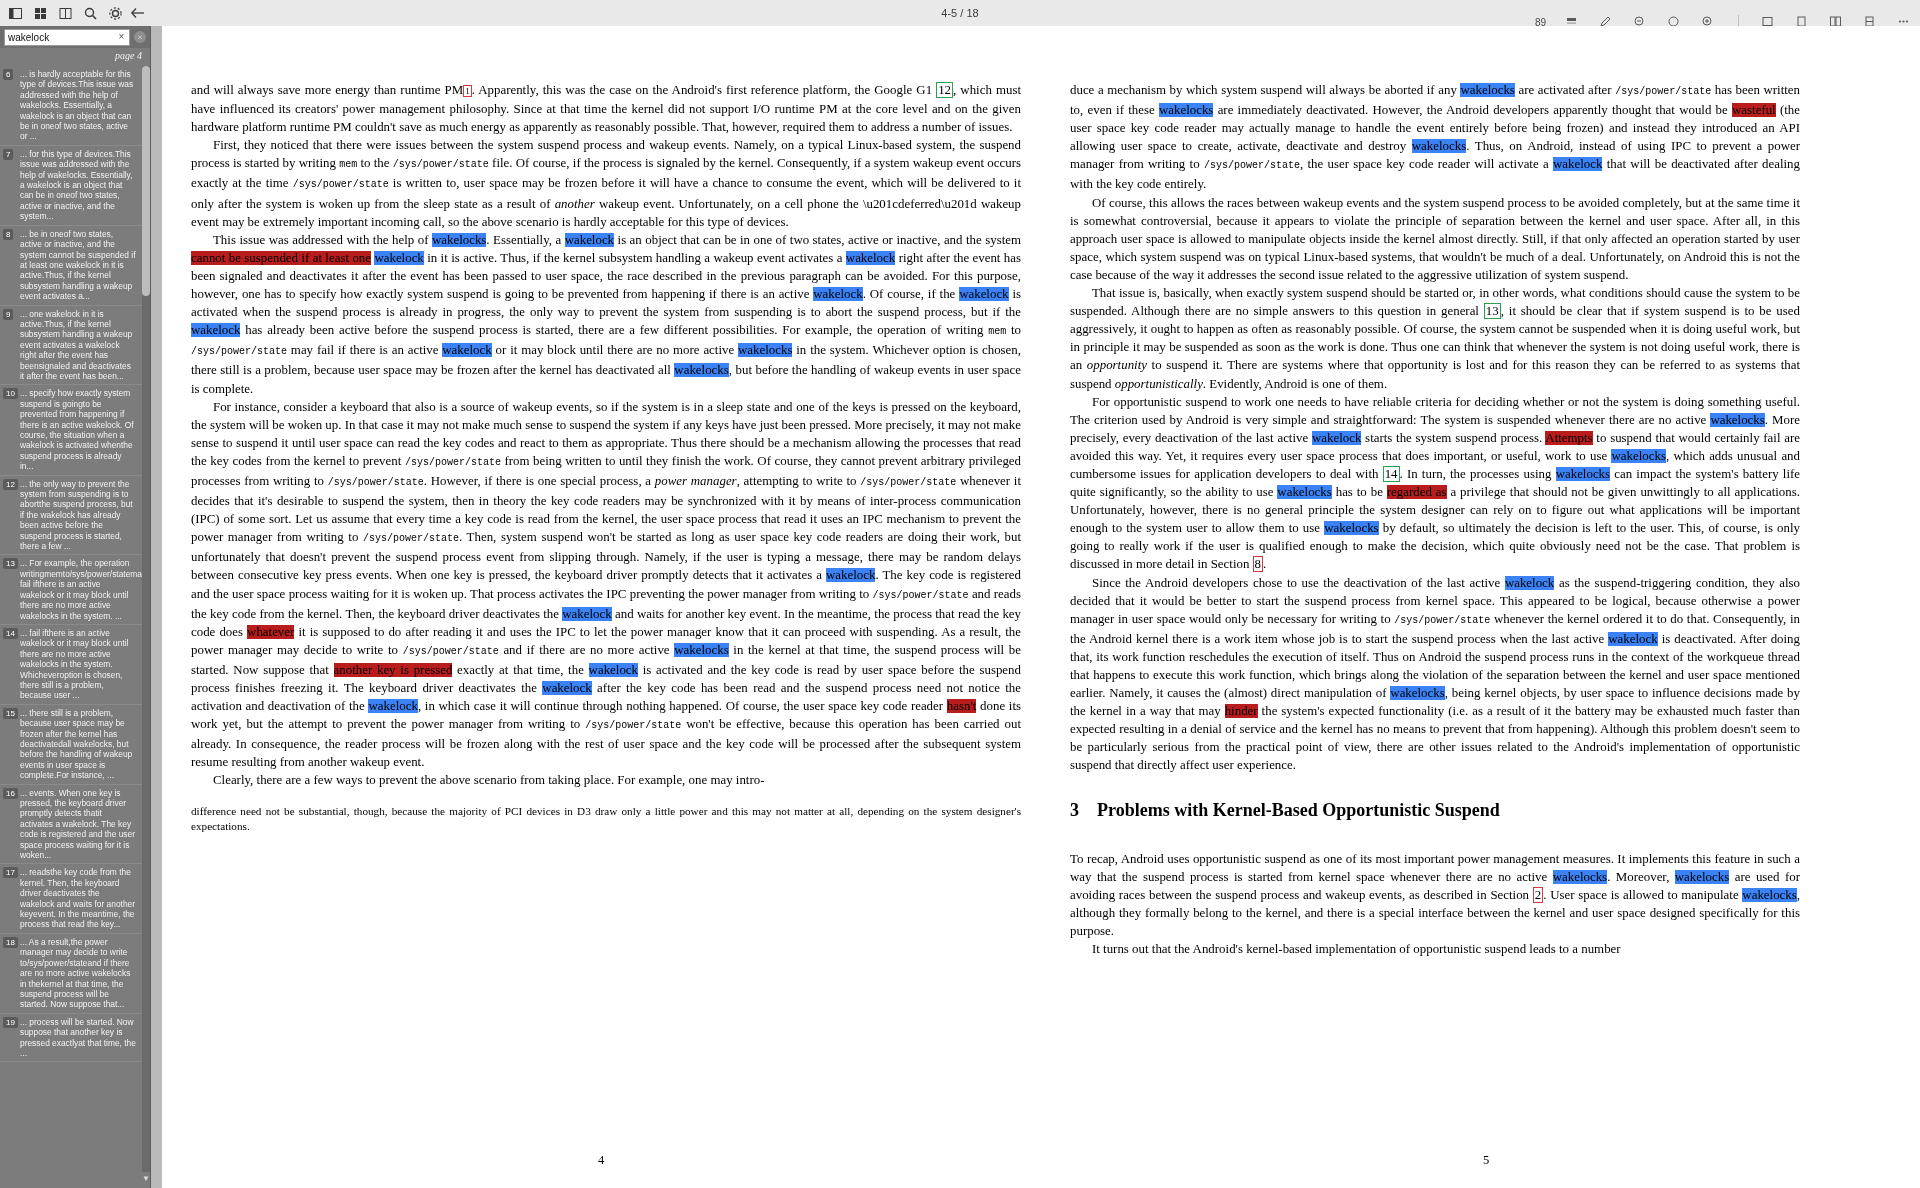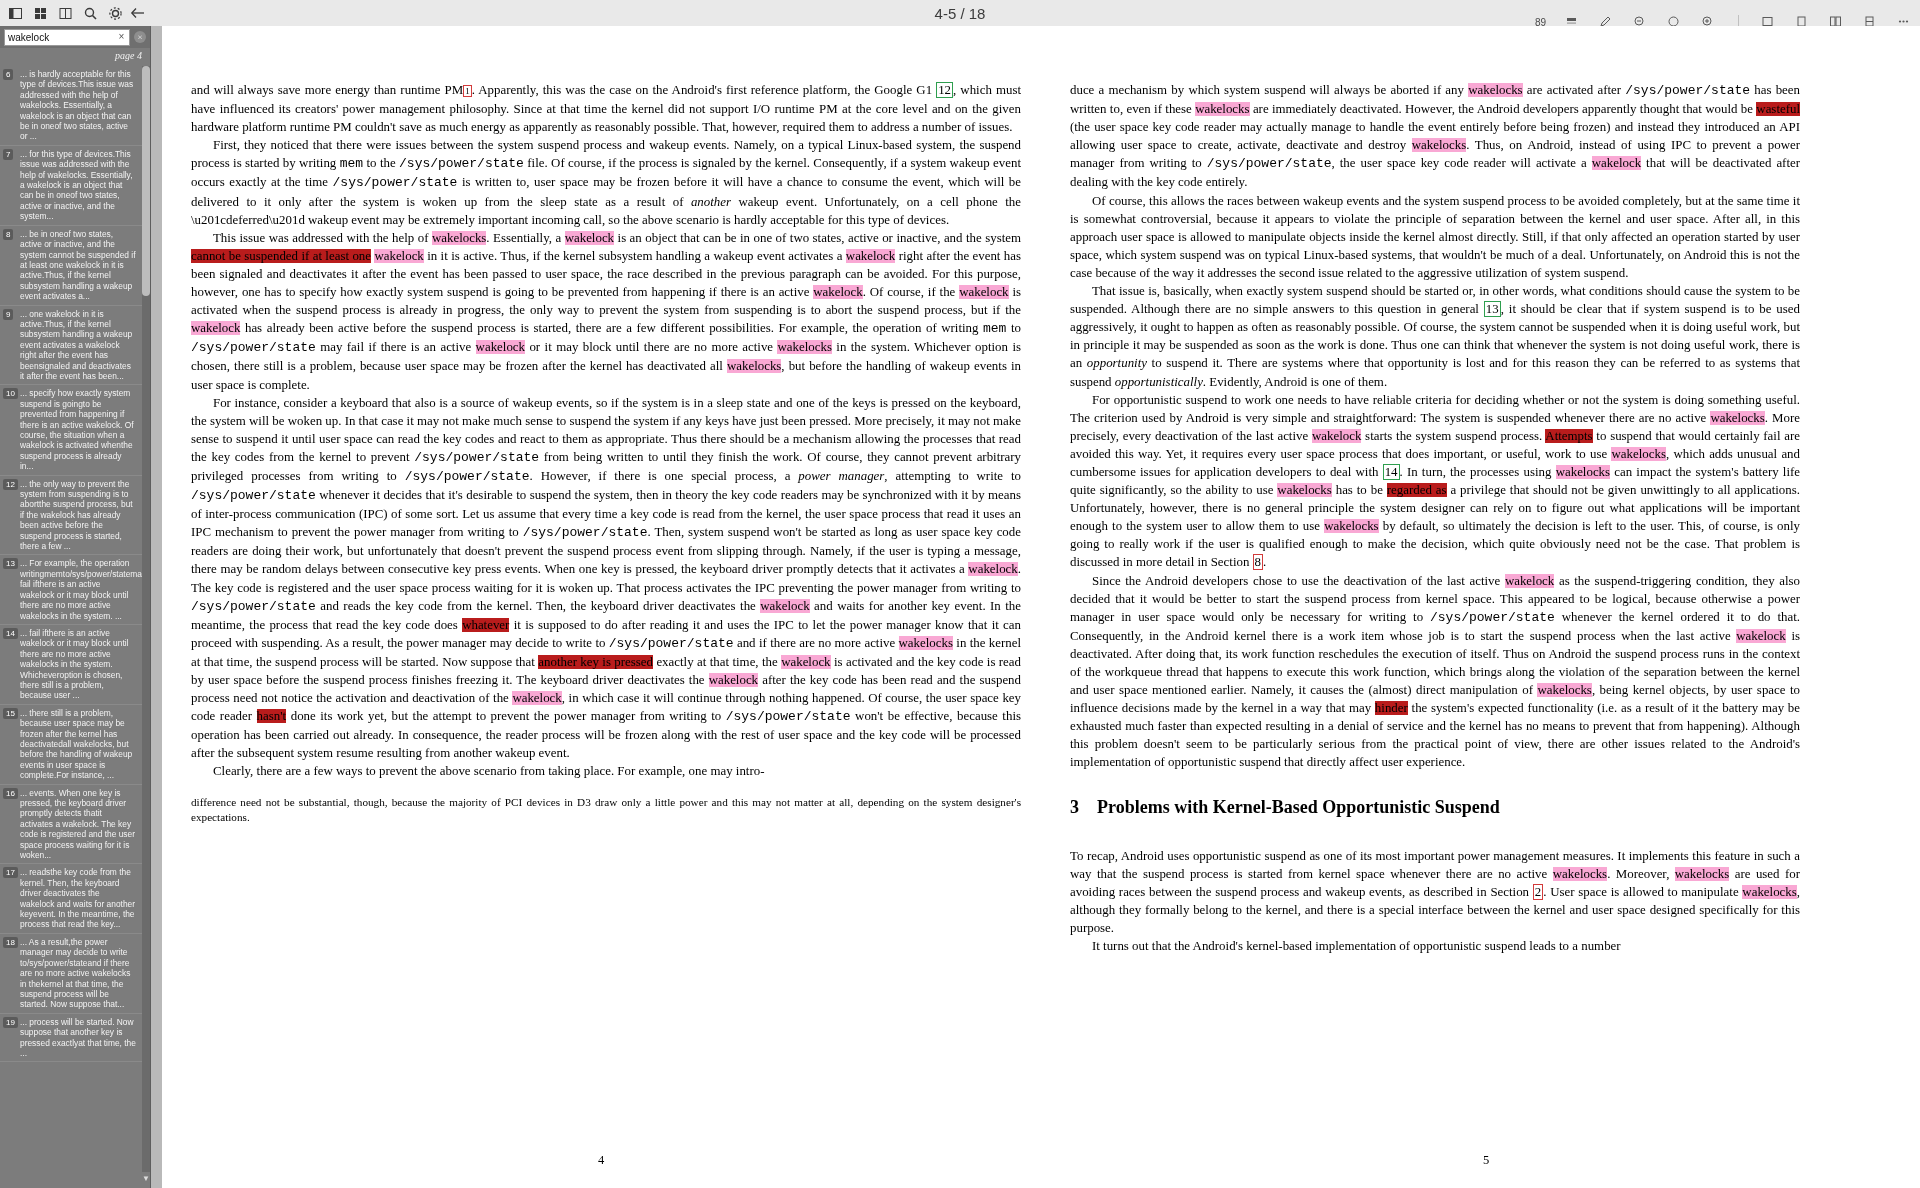--- a/index.html
+++ b/index.html
@@ -3,21 +3,21 @@
 <meta charset="utf-8">
 <style>
   html,body{margin:0;padding:0;background:#ffffff;}
   body{width:1920px;height:1188px;font-family:"Liberation Serif",serif;overflow:hidden;}
 
   
   .toolbar{position:absolute;left:0;top:0;width:1920px;height:26px;background:#e9e9e9;border-bottom:1px solid #bfbfbf;display:flex;align-items:center;}
   .tb-left{display:flex;align-items:center;gap:10px;padding-left:8px;}
   .tb-ico{width:15px;height:15px;display:inline-block;position:relative;color:#3a3a3a;}
   .tb-ico svg{display:block;}
-  .tb-center{position:absolute;left:0;right:0;text-align:center;font-family:"Liberation Sans",sans-serif;font-size:15px;color:#3c3c3c;}
+  .tb-center{position:absolute;left:0;right:0;text-align:center;font-family:"Liberation Sans",sans-serif;font-size:11px;color:#3c3c3c;}
   .tb-right{position:absolute;right:8px;top:0;height:44px;display:flex;align-items:center;gap:19px;font-family:"Liberation Sans",sans-serif;font-size:10px;color:#4a4a4a;}
   .sep{width:1px;height:14px;background:#c0c0c0;display:inline-block;margin:0 3px;}
 
   
   .sidebar{position:absolute;left:0;top:26px;width:150px;height:1162px;background:#7c7c7c;border-right:1px solid #5d5d5d;}
   .search-row{height:22px;background:#6f6f6f;display:flex;align-items:center;padding:0 4px;gap:4px;}
   .search-box{flex:1;height:15px;background:#ffffff;border:1px solid #9a9a9a;display:flex;align-items:center;padding:0 3px;font-family:"Liberation Sans",sans-serif;font-size:10px;color:#111;}
   .search-box input{border:0;outline:0;width:100%;font-family:"Liberation Sans",sans-serif;font-size:10px;color:#111;background:transparent;padding:0;}
   .sb-x{width:10px;height:10px;color:#555;font-size:10px;line-height:10px;text-align:center;cursor:pointer;}
   .clear-ico{width:12px;height:12px;border-radius:50%;background:#8e8e8e;color:#e8e8e8;font-size:9px;line-height:12px;text-align:center;}
@@ -33,22 +33,22 @@
   .pages{position:absolute;left:151px;top:26px;right:0;bottom:0;background:#ffffff;}
   .page{position:absolute;top:0;height:1162px;background:#fff;}
   .page.left{left:0;width:900px;}
   .page.right{left:901px;width:868px;}
   .gutter{position:absolute;left:0;top:0;width:11px;height:1162px;background:#b9b9b9;}
   .col{position:absolute;font-size:12.9px;line-height:18.1px;text-align:justify;color:#000;}
   .col.left{left:40px;top:24px;width:830px;}
   .col.right{left:18px;top:24px;width:730px;}
   p{margin:0;text-indent:22px;}
   p.noind{text-indent:0;margin-top:31px;}
-  .mono{font-family:"Liberation Mono",monospace;font-size:13px;}
-  .hl{background:#f9a8d4;}
+  .mono{font-family:"Liberation Mono",monospace;font-size:10px;}
+  .hl{background:#3b82f6;}
   .hl2{background:#b91c1c;}
   .refbox{border:1px solid #2e9e4e;padding:0 1px;color:#000;}
   .refbox.red{border-color:#d23b3b;}
   h2.sect{font-size:18px;margin:26px 0 12px 0;text-indent:0;font-weight:bold;}
   h2.sect .n{margin-right:18px;}
   .folio{position:absolute;bottom:20px;width:100%;text-align:center;font-size:12.5px;}
   .emph{font-style:italic;}
 </style>
 </head>
 <body>

